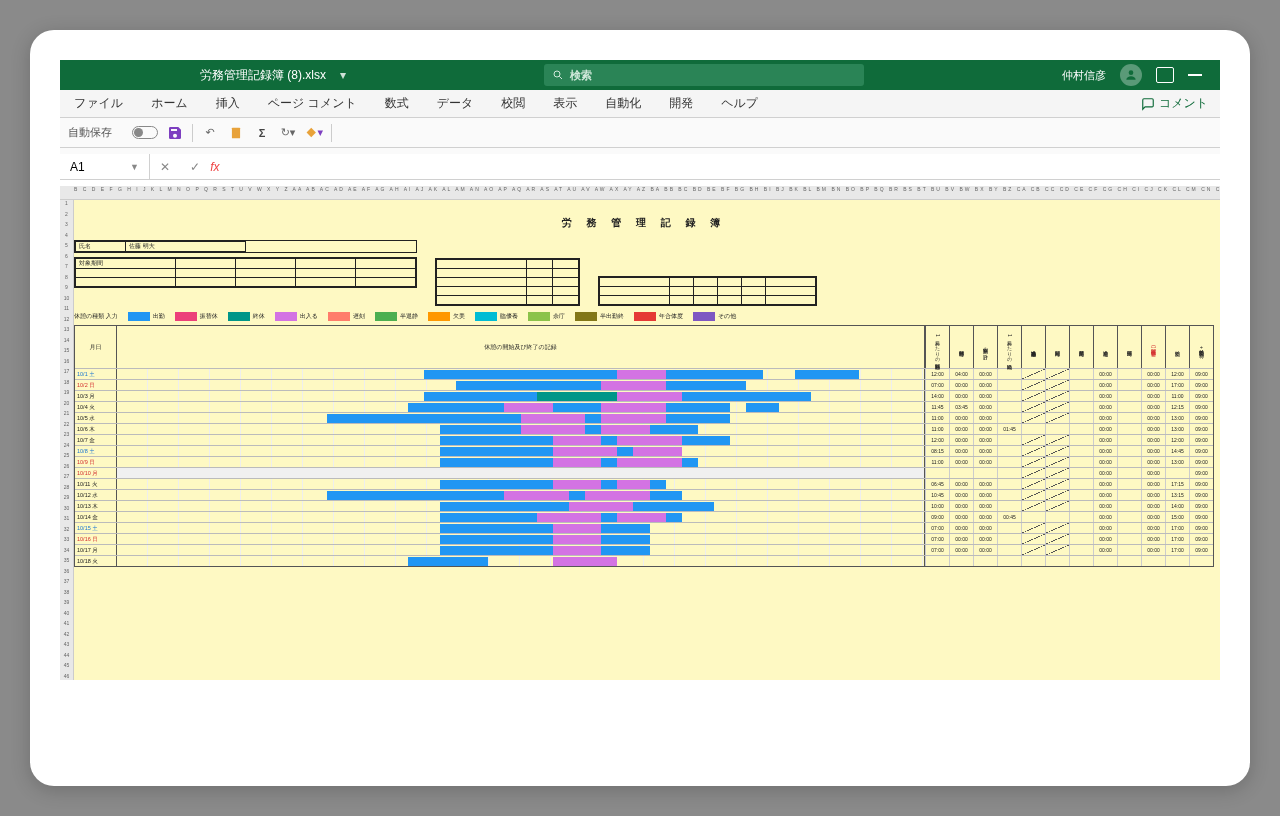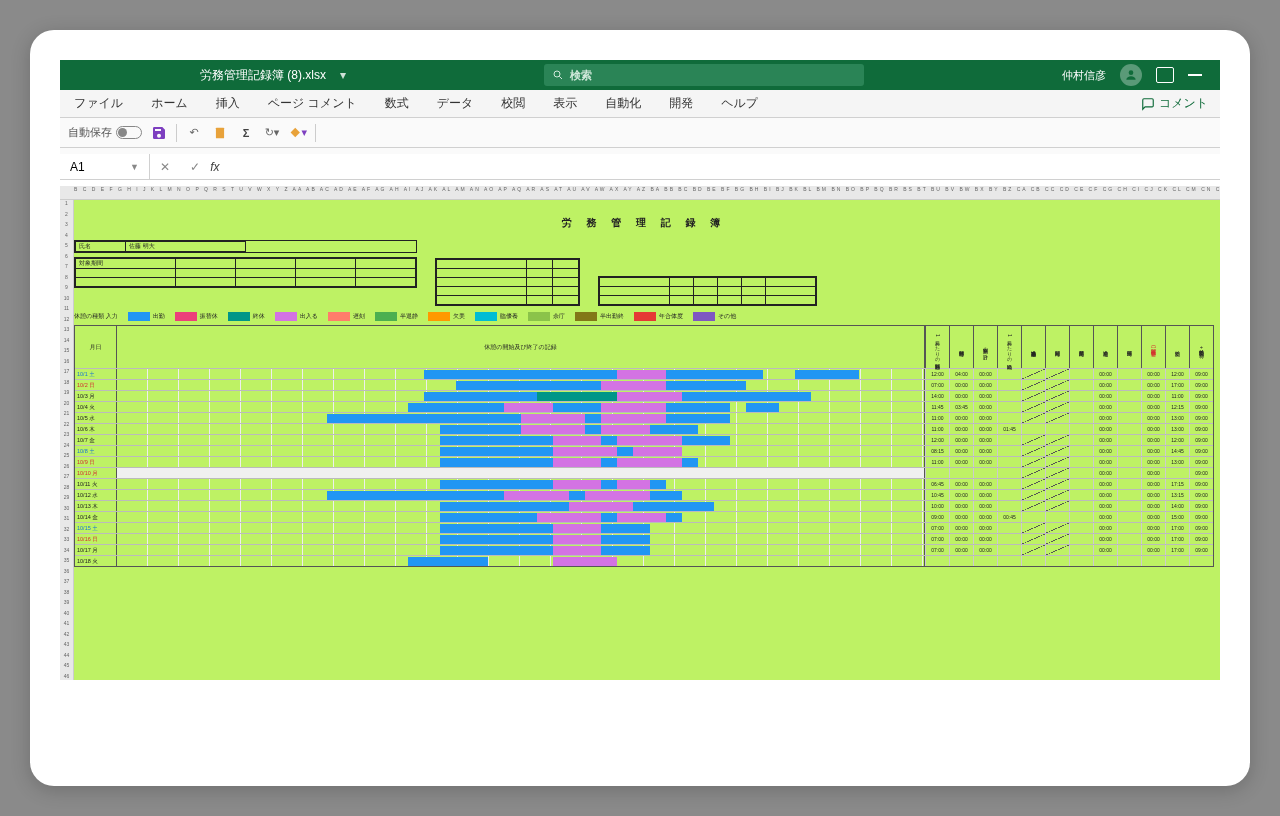--- a/index.html
+++ b/index.html
@@ -14,32 +14,32 @@
 .titlebar .search { background: #2a8456; width: 320px; height: 22px; display: flex; align-items: center; padding: 0 8px; font-size: 11px; color: #d0e8da; border-radius: 3px; }
 .titlebar .search svg { width: 12px; height: 12px; margin-right: 6px; }
 .titlebar .right { display: flex; align-items: center; gap: 14px; padding-right: 18px; }
 .titlebar .user { font-size: 11px; }
 .titlebar .avatar { width: 22px; height: 22px; border-radius: 50%; background: #5a9a78; display: inline-flex; align-items: center; justify-content: center; }
 .titlebar .avatar svg { width: 14px; height: 14px; fill: #0f6b3a; }
 .menubar { height: 28px; background: #f5f5f5; border-bottom: 1px solid #d0d0d0; display: flex; align-items: center; font-size: 12px; color: #333; }
 .menubar .tab { padding: 5px 14px; height: 100%; display: flex; align-items: center; cursor: pointer; }
 .menubar .right { margin-left: auto; padding-right: 12px; color: #0f6b3a; display: flex; align-items: center; gap: 4px; }
 .toolbar { height: 30px; background: #fafafa; border-bottom: 1px solid #d0d0d0; display: flex; align-items: center; font-size: 11px; color: #555; padding-left: 8px; gap: 8px; }
-.toolbar .autosave { display: flex; align-items: center; gap: 4px; }
+.toolbar .autosave { display: flex; align-items: center; gap: 20px; }
 .toolbar .toggle { width: 26px; height: 13px; border: 1px solid #888; border-radius: 7px; position: relative; }
 .toolbar .toggle::before { content: ""; position: absolute; left: 1px; top: 1px; width: 9px; height: 9px; border-radius: 50%; background: #888; }
 .toolbar .ico { width: 18px; height: 18px; display: inline-flex; align-items: center; justify-content: center; color: #7d3fc0; }
 .toolbar .sep { width: 1px; height: 18px; background: #ccc; }
 .formulabar { height: 26px; background: #fff; border-bottom: 1px solid #d0d0d0; display: flex; align-items: center; font-size: 12px; }
 .formulabar .namebox { width: 90px; border-right: 1px solid #d0d0d0; padding: 0 10px; height: 100%; display: flex; align-items: center; }
 .formulabar .dd { margin-left: auto; color: #888; font-size: 9px; }
 .formulabar .fxbtn { padding: 0 10px; color: #888; }
-.formulabar .fx { width: 20px; font-style: italic; color: #404040; }
+.formulabar .fx { width: 20px; font-style: italic; color: #ef4444; }
 .colhdrs { height: 14px; background: #e8e8e8; border-bottom: 1px solid #ccc; font-size: 5px; color: #666; letter-spacing: 2px; overflow: hidden; white-space: nowrap; padding-left: 14px; }
-.sheet { position: relative; height: 490px; font-size: 7px; color: #222; background: #bef264; padding: 6px 6px 0 14px; }
+.sheet { position: relative; height: 490px; font-size: 7px; color: #222; background: #fef9c3; padding: 6px 6px 0 14px; }
 .rowhdrs { position: absolute; left: 0; top: 0; width: 14px; height: 100%; background: #e8e8e8; border-right: 1px solid #ccc; }
 .rowhdrs .rn { height: 10.5px; font-size: 5px; color: #666; text-align: center; }
 .doc-title { text-align: center; font-size: 10px; letter-spacing: 6px; font-weight: 600; margin: 10px 0; }
 .topblocks { display: flex; gap: 18px; margin-bottom: 6px; }
 .block { border: 1px solid #222; }
 .block table { border-collapse: collapse; }
 .block td { border: 1px solid #222; height: 9px; font-size: 6px; padding: 0 3px; }
 .namebox-tbl td { width: 50px; }
 .legend { display: flex; flex-wrap: wrap; gap: 10px; align-items: center; font-size: 6px; margin: 6px 0 4px; }
 .legend .item { display: flex; align-items: center; gap: 3px; }

